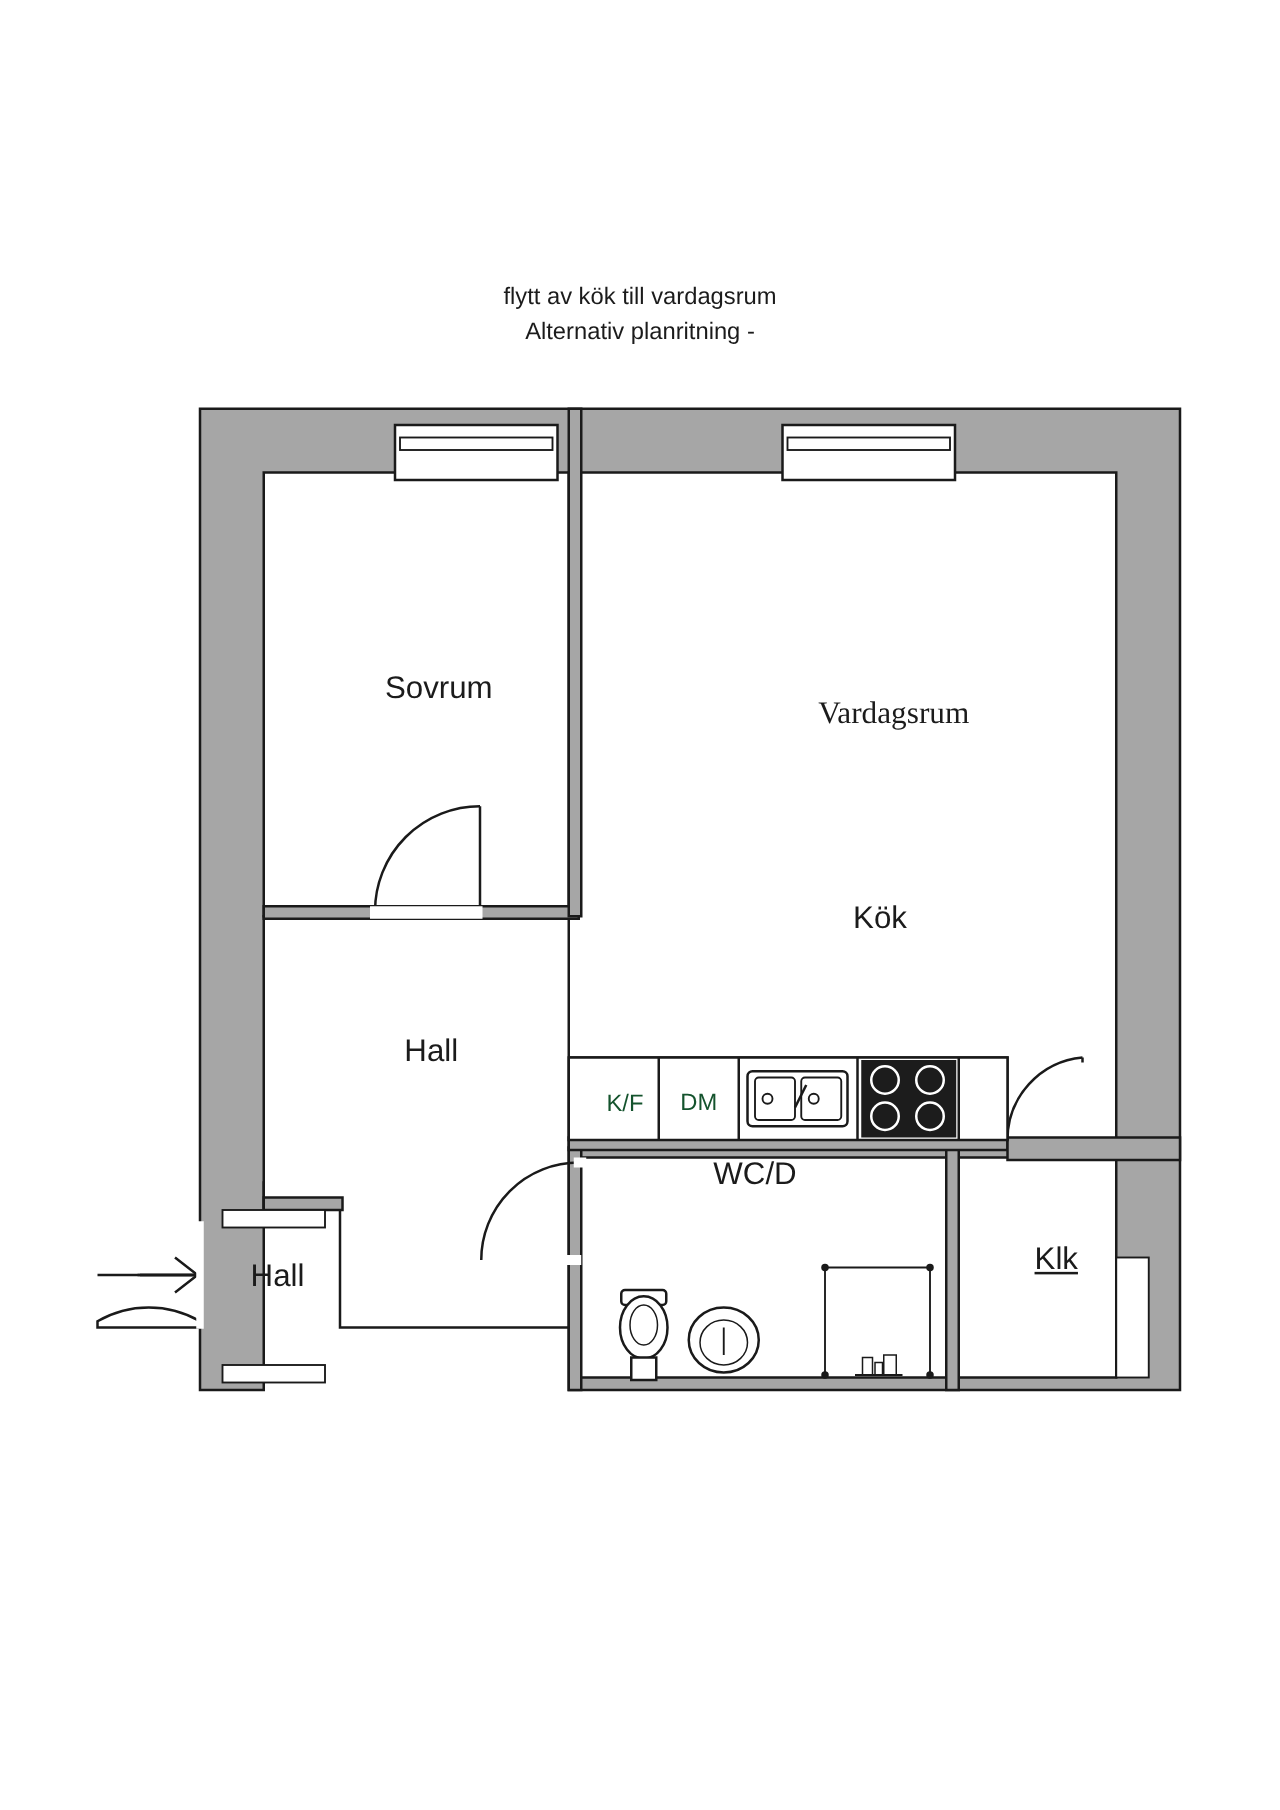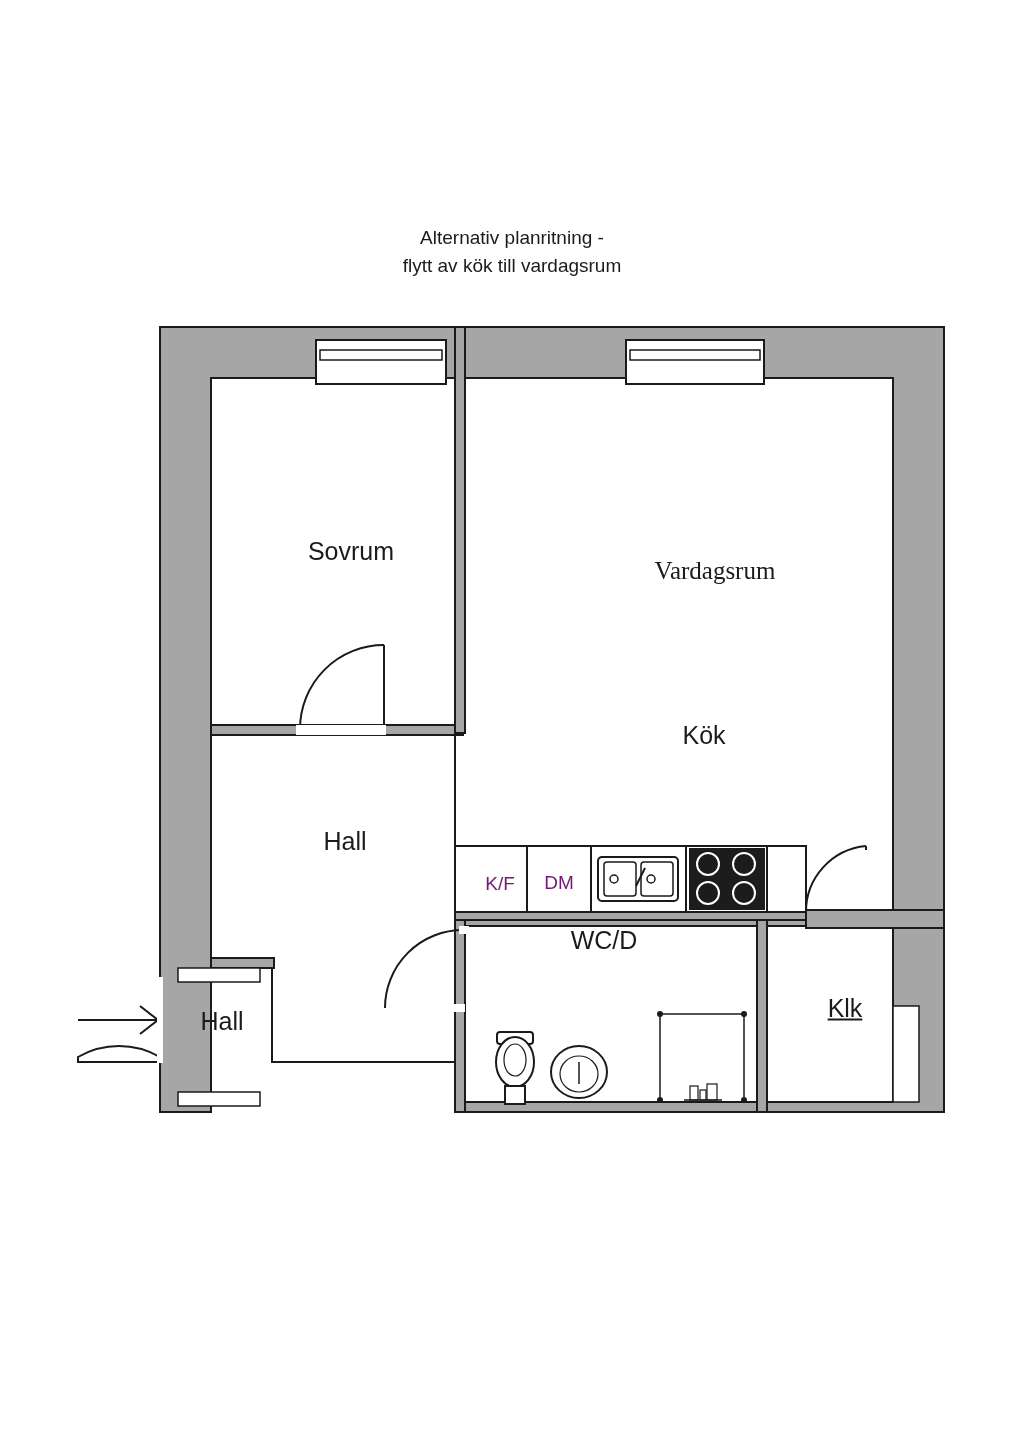--- a/index.html
+++ b/index.html
@@ -41,21 +41,21 @@
     color: #1b1b1b;
     white-space: nowrap;
     transform: translate(-50%, -50%);
   }
   .room-label.big {
     font-size: 25px;
   }
   .appl-label {
     position: absolute;
     font-size: 19px;
-    color: #701a75;
+    color: #14532d;
     white-space: nowrap;
     transform: translate(-50%, -50%);
   }
 </style>
 </head>
 <body>
 
 <svg id="plan" viewBox="0 0 1024 1448">
 
   <path fill="#a6a6a6" stroke="#1a1a1a" stroke-width="2" d="M160,327 L944,327 L944,1112 L455,1112 L455,946 L211,946 L211,1112 L160,1112 Z"></path>
@@ -169,22 +169,22 @@
     <circle cx="660" cy="1100" r="3" fill="#1a1a1a"></circle>
     <circle cx="744" cy="1100" r="3" fill="#1a1a1a"></circle>
     <rect x="690" y="1086" width="8" height="14" fill="none" stroke="#1a1a1a" stroke-width="1.2"></rect>
     <rect x="700" y="1090" width="6" height="10" fill="none" stroke="#1a1a1a" stroke-width="1.2"></rect>
     <rect x="707" y="1084" width="10" height="16" fill="none" stroke="#1a1a1a" stroke-width="1.2"></rect>
     <line x1="684" y1="1100" x2="722" y2="1100" stroke="#1a1a1a" stroke-width="1.5"></line>
   </g>
 </svg>
 
 <div class="title-block">
+  <div>flytt av kök till vardagsrum</div>
   <div>Alternativ planritning -</div>
-  <div>flytt av kök till vardagsrum</div>
 </div>
 
 <div class="room-label big" style="left:351px; top:551px;">Sovrum</div>
 <div class="room-label big" style="left:715px; top:571px;font-family:Liberation Serif, serif;">Vardagsrum</div>
 <div class="room-label big" style="left:704px; top:735px;">Kök</div>
 <div class="room-label big" style="left:345px; top:841px;">Hall</div>
 <div class="room-label big" style="left:222px; top:1021px;">Hall</div>
 <div class="room-label big" style="left:604px; top:940px;">WC/D</div>
 <div class="room-label big" style="left:845px; top:1008px;text-decoration:underline;">Klk</div>
 

